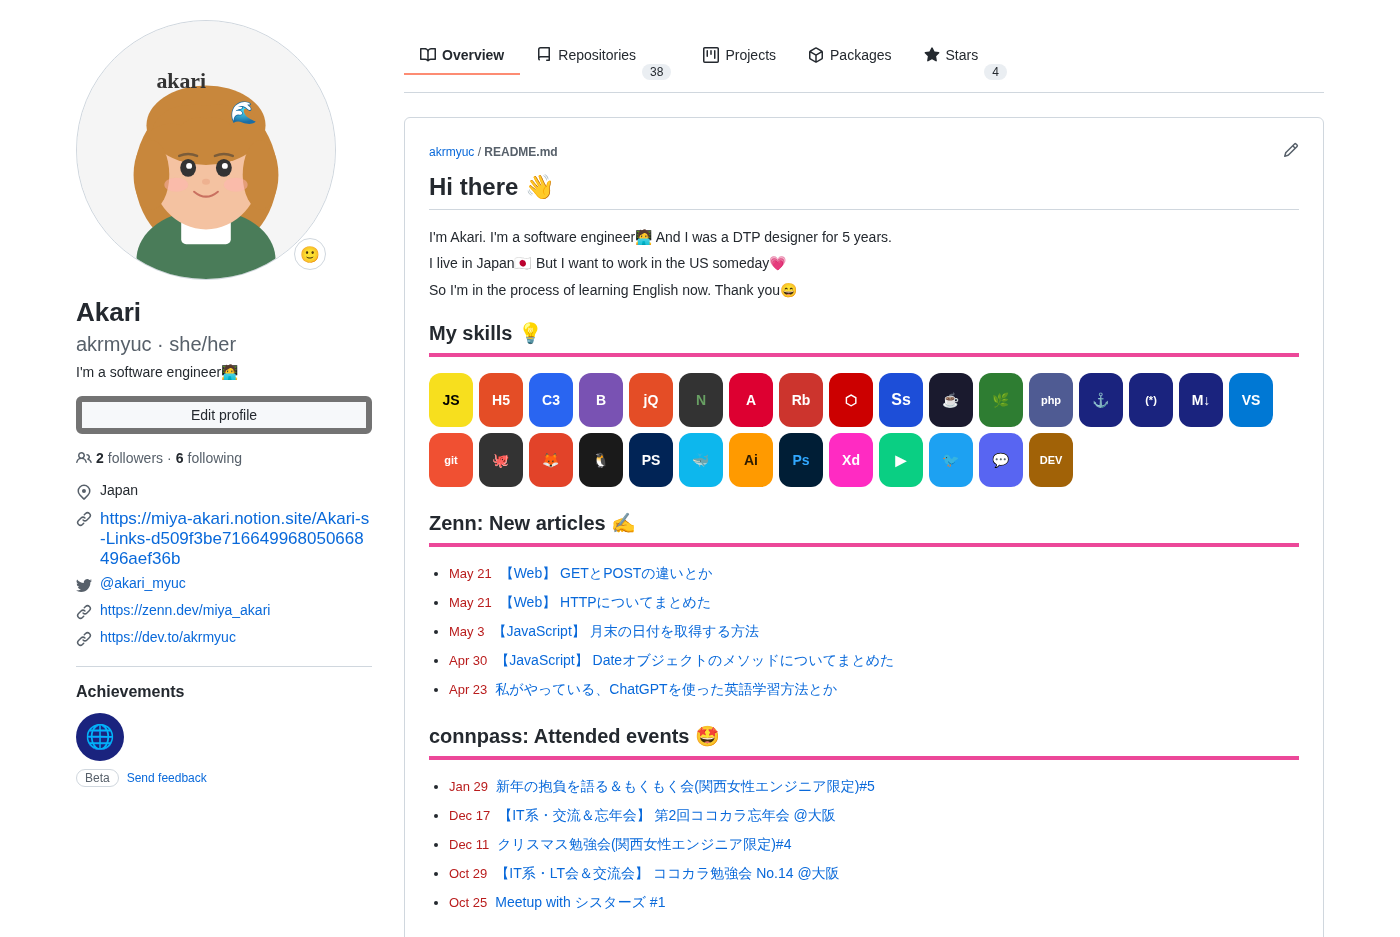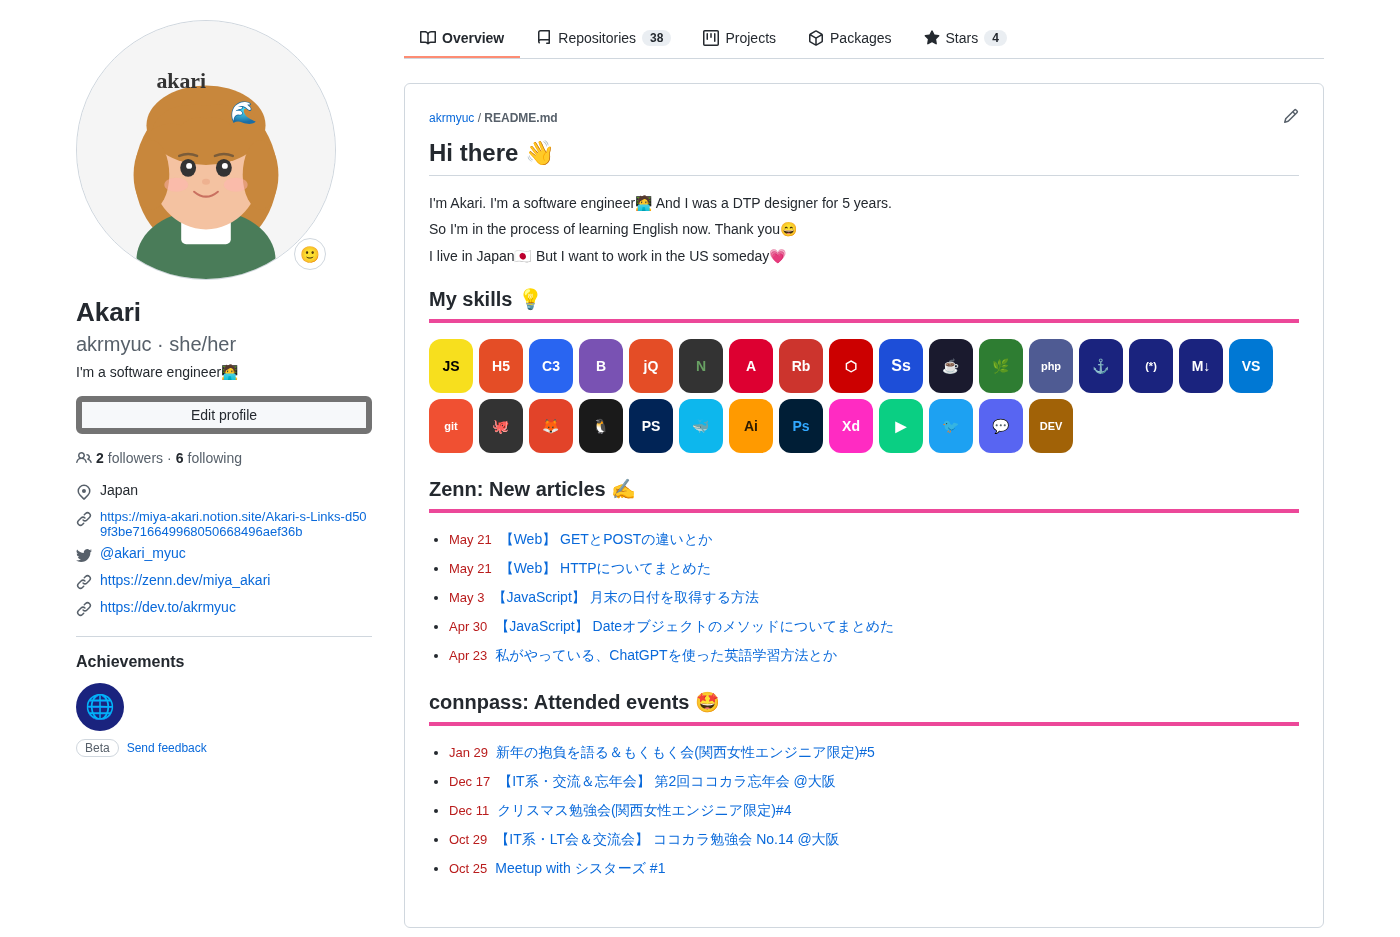--- a/index.html
+++ b/index.html
@@ -164,21 +164,22 @@
     .tab-item.active {
       color: #24292f;
       border-bottom: 2px solid #fd8c73;
       font-weight: 600;
     }
     .tab-count {
       background: #eaeef2;
       border-radius: 20px;
       padding: 1px 8px;
       font-size: 12px;
-      font-weight: 700;
+      font-weight: 400;
+      margin-top: 34px;
     }
     .readme-card {
       border: 1px solid #d0d7de;
       border-radius: 6px;
       padding: 24px;
       margin-bottom: 0;
     }
     .readme-header {
       display: flex;
       align-items: center;
@@ -315,21 +316,21 @@
             </svg>
         </span>
         <span>Japan</span>
       </li>
       <li>
         <span class="meta-icon">
           <svg width="16" height="16" viewBox="0 0 16 16" fill="#57606a">
               <path d="m7.775 3.275 1.25-1.25a3.5 3.5 0 1 1 4.95 4.95l-2.5 2.5a3.5 3.5 0 0 1-4.95 0 .751.751 0 0 1 .018-1.042.751.751 0 0 1 1.042-.018 2 2 0 0 0 2.83 0l2.5-2.5a2 2 0 0 0-2.83-2.83l-1.25 1.25a.751.751 0 0 1-1.042-.018.751.751 0 0 1-.018-1.042Zm-4.69 9.64a2 2 0 0 0 2.83 0l1.25-1.25a.751.751 0 0 1 1.042.018.751.751 0 0 1 .018 1.042l-1.25 1.25a3.5 3.5 0 1 1-4.95-4.95l2.5-2.5a3.5 3.5 0 0 1 4.95 0 .751.751 0 0 1-.018 1.042.751.751 0 0 1-1.042.018 2 2 0 0 0-2.83 0l-2.5 2.5a2 2 0 0 0 0 2.83Z"></path>
             </svg>
         </span>
-        <a href="#" style="font-size:13px; word-break:break-all;">https://miya-akari.notion.site/Akari-s-Links-d509f3be716649968050668496aef36b</a>
+        <a href="#" style="font-size:17px; word-break:break-all;">https://miya-akari.notion.site/Akari-s-Links-d509f3be716649968050668496aef36b</a>
       </li>
       <li>
         <span class="meta-icon">
           <svg width="16" height="16" viewBox="0 0 16 16" fill="#57606a">
               <path d="M5.026 15c6.038 0 9.341-5.003 9.341-9.334 0-.14 0-.282-.006-.422A6.685 6.685 0 0 0 16 3.542a6.658 6.658 0 0 1-1.889.518 3.301 3.301 0 0 0 1.447-1.817 6.533 6.533 0 0 1-2.087.793A3.286 3.286 0 0 0 7.875 6.03a9.325 9.325 0 0 1-6.767-3.429 3.289 3.289 0 0 0 1.018 4.382A3.323 3.323 0 0 1 .64 6.575v.045a3.288 3.288 0 0 0 2.632 3.218 3.203 3.203 0 0 1-.865.115 3.23 3.23 0 0 1-.614-.057 3.283 3.283 0 0 0 3.067 2.277A6.588 6.588 0 0 1 .78 13.58a6.32 6.32 0 0 1-.78-.045A9.344 9.344 0 0 0 5.026 15Z"></path>
             </svg>
         </span>
         <a href="#">@akari_myuc</a>
       </li>
       <li>
@@ -411,22 +412,22 @@
               <path d="M11.013 1.427a1.75 1.75 0 0 1 2.474 0l1.086 1.086a1.75 1.75 0 0 1 0 2.474l-8.61 8.61c-.21.21-.47.364-.756.445l-3.251.93a.75.75 0 0 1-.927-.928l.929-3.25c.081-.286.235-.547.445-.758l8.61-8.61Zm.176 4.823L9.75 4.81l-6.286 6.287a.253.253 0 0 0-.064.108l-.558 1.953 1.953-.558a.253.253 0 0 0 .108-.064Zm1.238-3.763a.25.25 0 0 0-.354 0L10.811 3.75l1.439 1.44 1.263-1.263a.25.25 0 0 0 0-.354Z"></path>
             </svg>
         </span>
       </div>
 
       <div class="readme-content">
         <h1>Hi there 👋</h1>
 
         <div class="readme-intro">
           <p>I'm Akari. I'm a software engineer🧑‍💻 And I was a DTP designer for 5 years.</p>
+          <p>I live in Japan🇯🇵 But I want to work in the US someday💗</p>
           <p>So I'm in the process of learning English now. Thank you😄</p>
-          <p>I live in Japan🇯🇵 But I want to work in the US someday💗</p>
         </div>
 
         <h2 class="readme-section-title">
           <span>My skills 💡</span>
         </h2>
 
         <div class="skills-grid" id="skills-grid">
 
         <div class="skill-badge" title="JS" style="background-color: rgb(247, 223, 30); color: rgb(0, 0, 0); font-size: 14px;">JS</div>
             <div class="skill-badge" title="HTML5" style="background-color: rgb(228, 77, 38); color: rgb(255, 255, 255); font-size: 14px;">H5</div>

